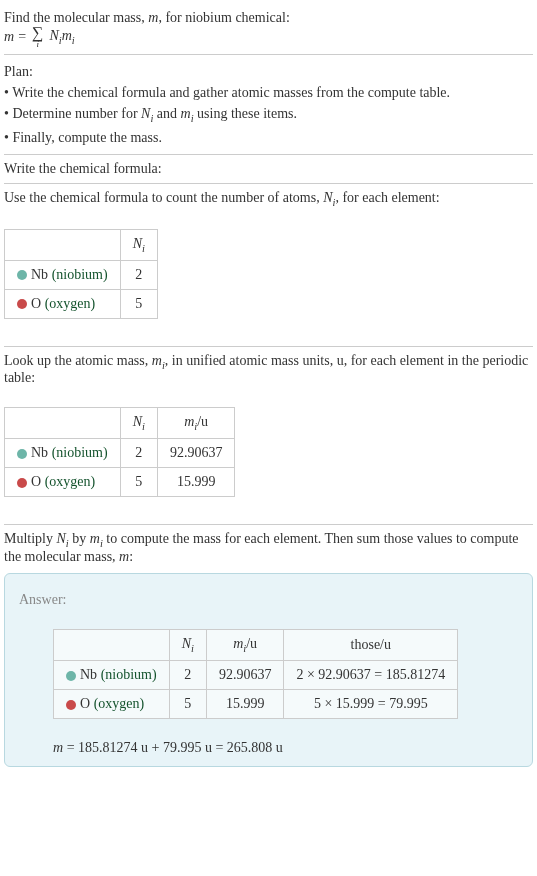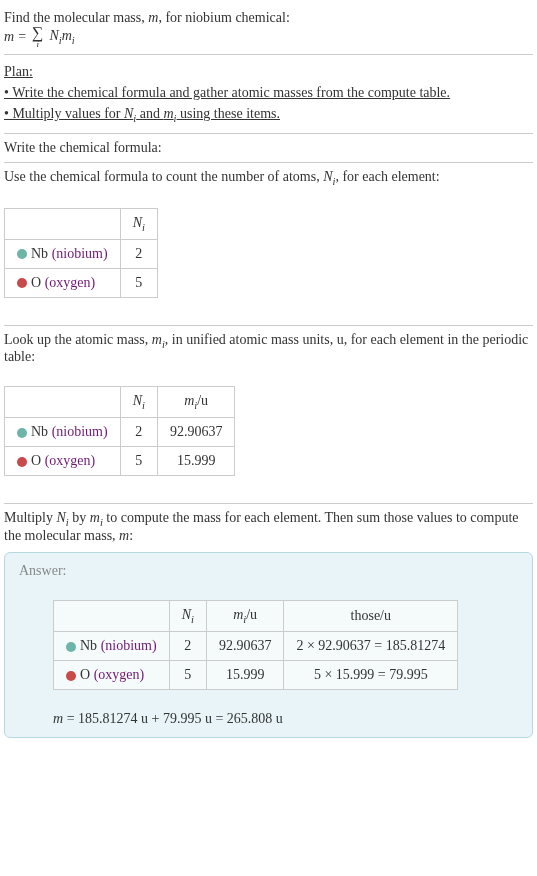--- a/index.html
+++ b/index.html
@@ -43,21 +43,20 @@
     }
     .sigma-main {
       font-size: 16px;
     }
     .sigma-sub {
       font-size: 9px;
       font-style: italic;
     }
     .plan-line {
       line-height: 1.5;
-      text-decoration: underline;
     }
     table {
       border-collapse: collapse;
       margin: 21px 0;
     }
     td, th {
       border: 1px solid #ccc;
       padding: 6px 12px;
       text-align: center;
       font-weight: normal;
@@ -74,38 +73,39 @@
       margin-right: 4px;
       vertical-align: middle;
     }
     .dot-nb {
       background: #6db5a8;
     }
     .dot-o {
       background: #c94a4a;
     }
     .muted {
-      color: #701a75;
+      color: #14532d;
     }
     .answer-box {
       background: #e8f4f8;
       border: 1px solid #b8d8e0;
       border-radius: 6px;
       padding: 10px 14px;
       margin-top: 8px;
     }
     .answer-box table {
       background: #fff;
     }
     .answer-box td, .answer-box th {
       background: #f5fafb;
     }
     .answer-label {
       color: #888;
       margin-bottom: 8px;
+      margin-top: 8px;
     }
     .indent {
       padding-left: 34px;
     }
     .result-line {
     }
   </style>
 </head>
 <body>
 
@@ -123,22 +123,23 @@
     <span>
       <span class="italic">N</span><span class="sub italic">i</span><span class="italic">m</span><span class="sub italic">i</span>
     </span>
   </div>
 </div>
 
 <div class="section">
   <div class="plan-line">Plan:</div>
   <div class="plan-line">• Write the chemical formula and gather atomic masses from the compute table.</div>
   <div class="plan-line">
-    <span>• Multiply values for </span><span class="italic">N</span><span class="sub italic">i</span><span> and </span><span class="italic">m</span><span class="sub italic">i</span><span> using these items.</span>
-  </div>
+    <span>• Determine number for </span><span class="italic">N</span><span class="sub italic">i</span><span> and </span><span class="italic">m</span><span class="sub italic">i</span><span> using these items.</span>
+  </div>
+  <div class="plan-line">• Finally, compute the mass.</div>
 </div>
 
 <div class="section">
   <div>Write the chemical formula:</div>
 </div>
 
 <div class="section">
   <div>
     <span>Use the chemical formula to count the number of atoms, </span><span class="italic">N</span><span class="sub italic">i</span><span>, for each element:</span>
   </div>

